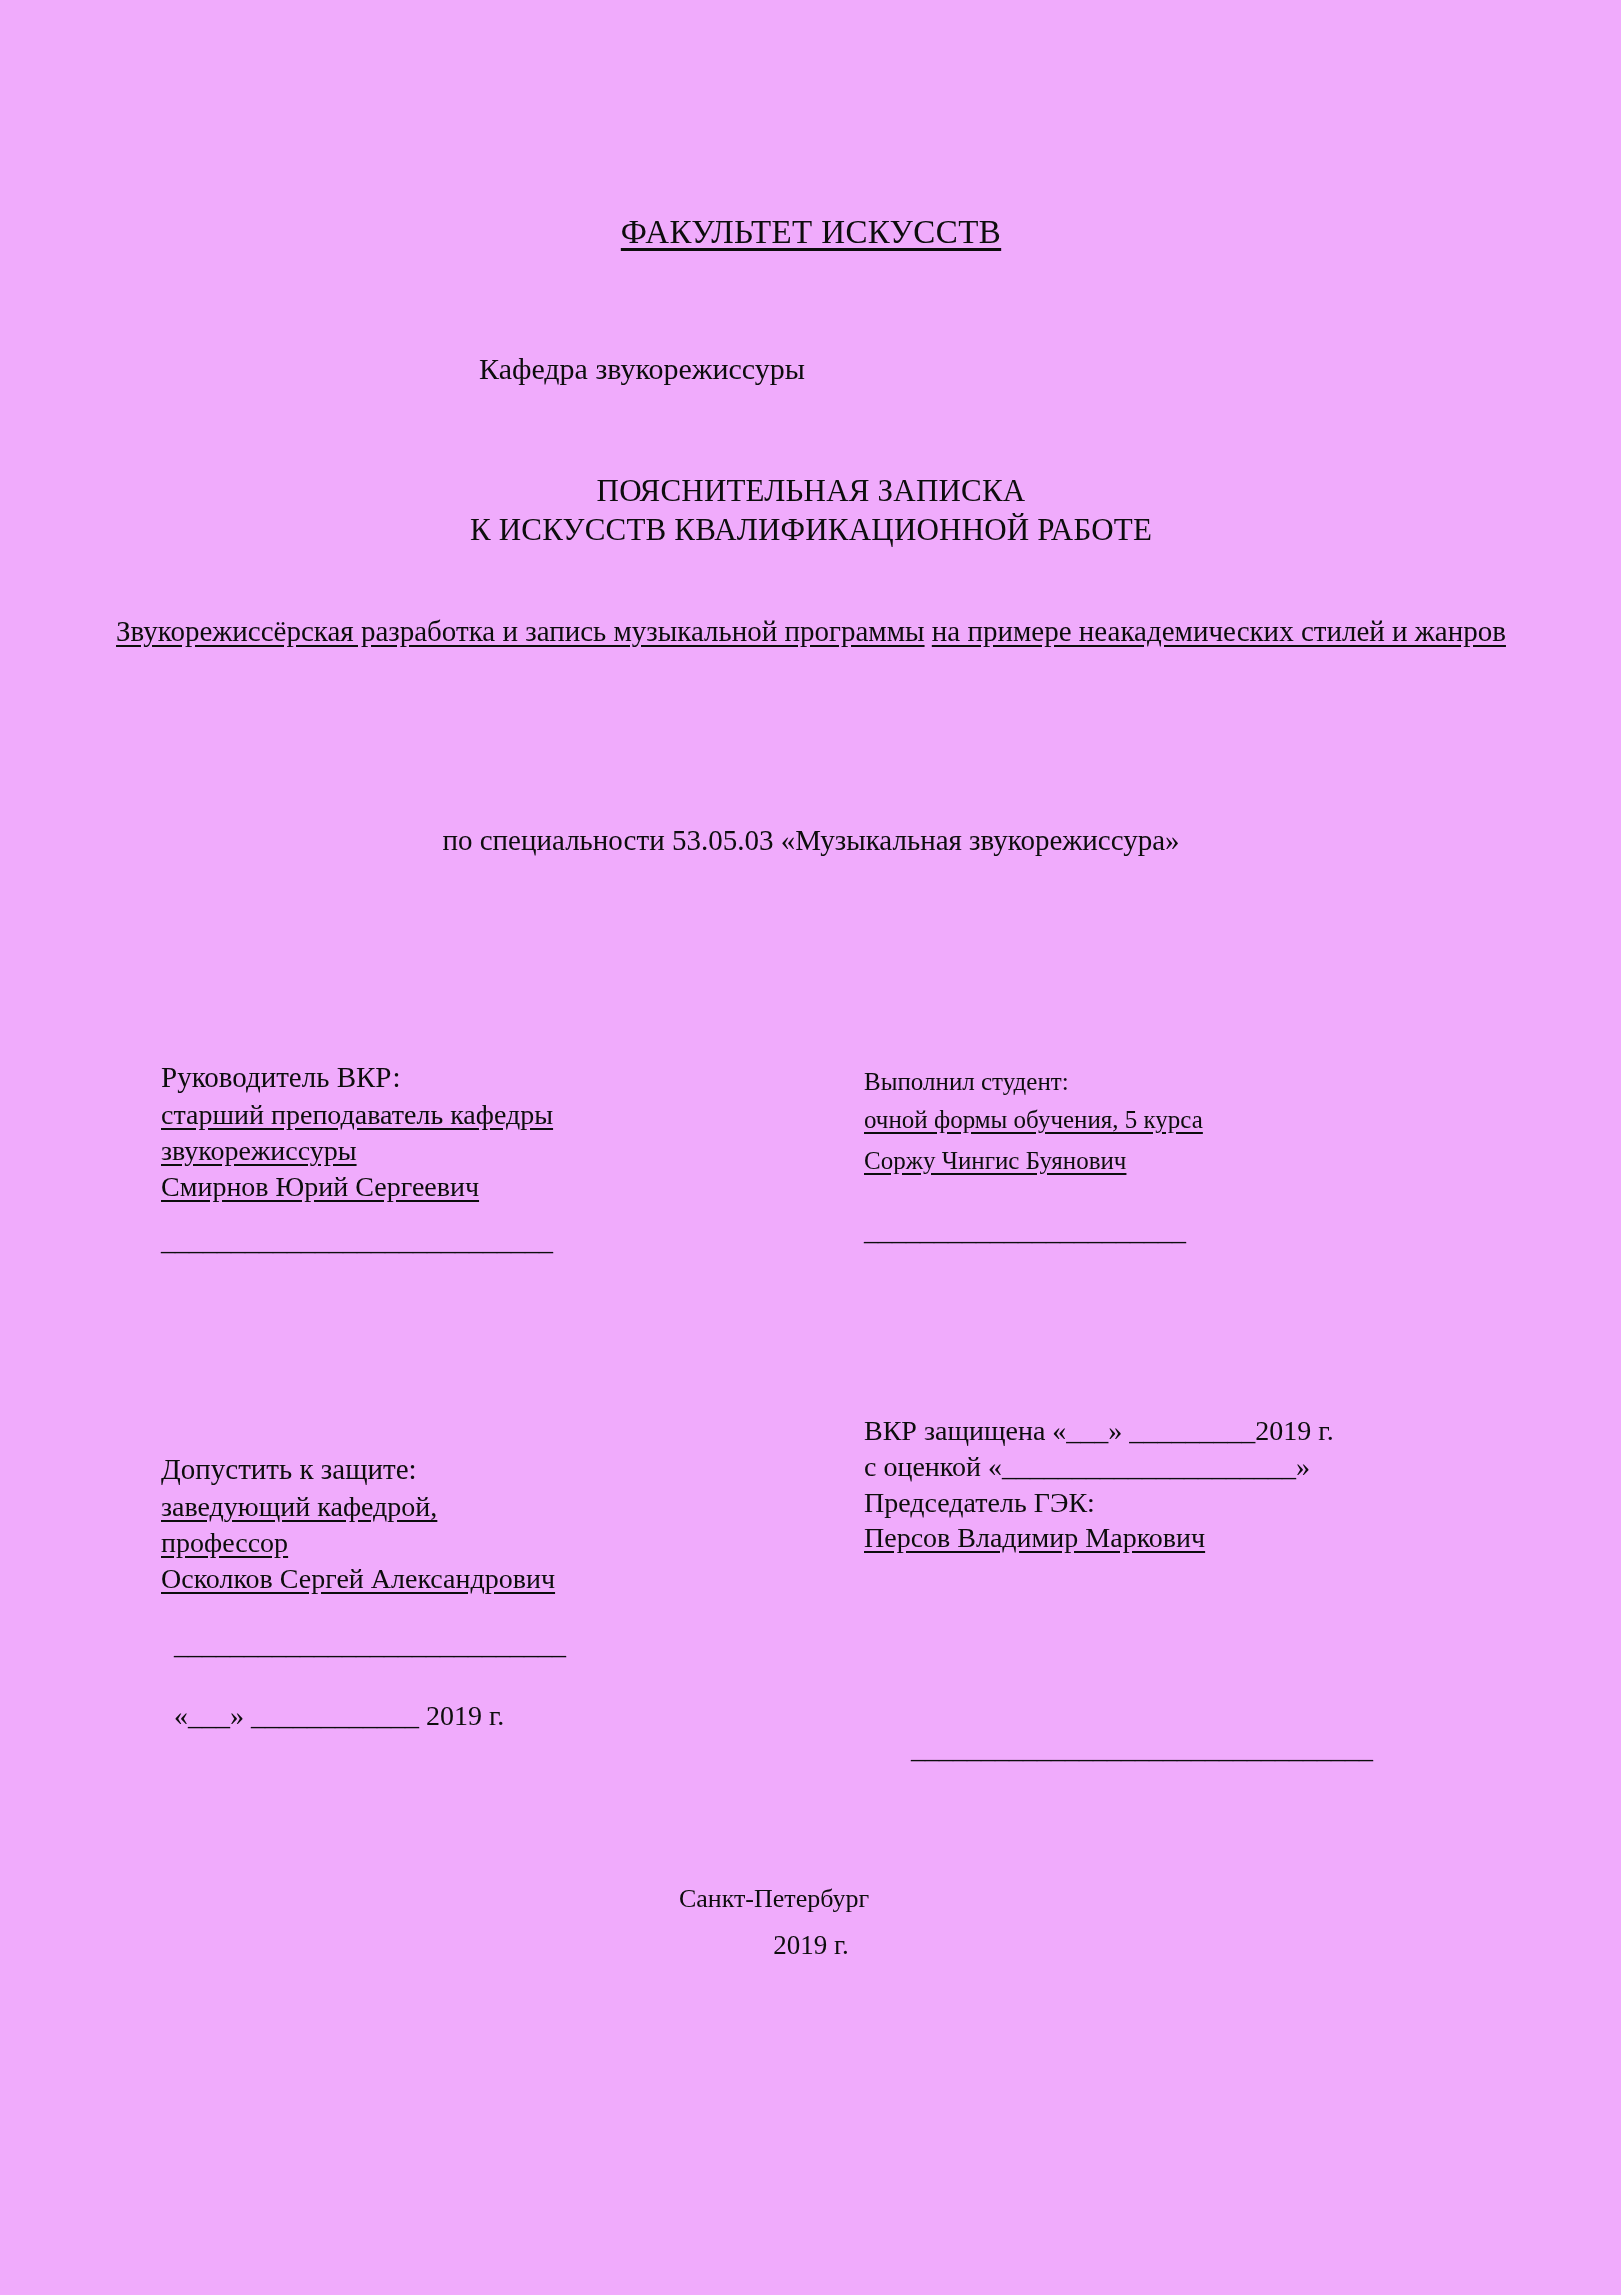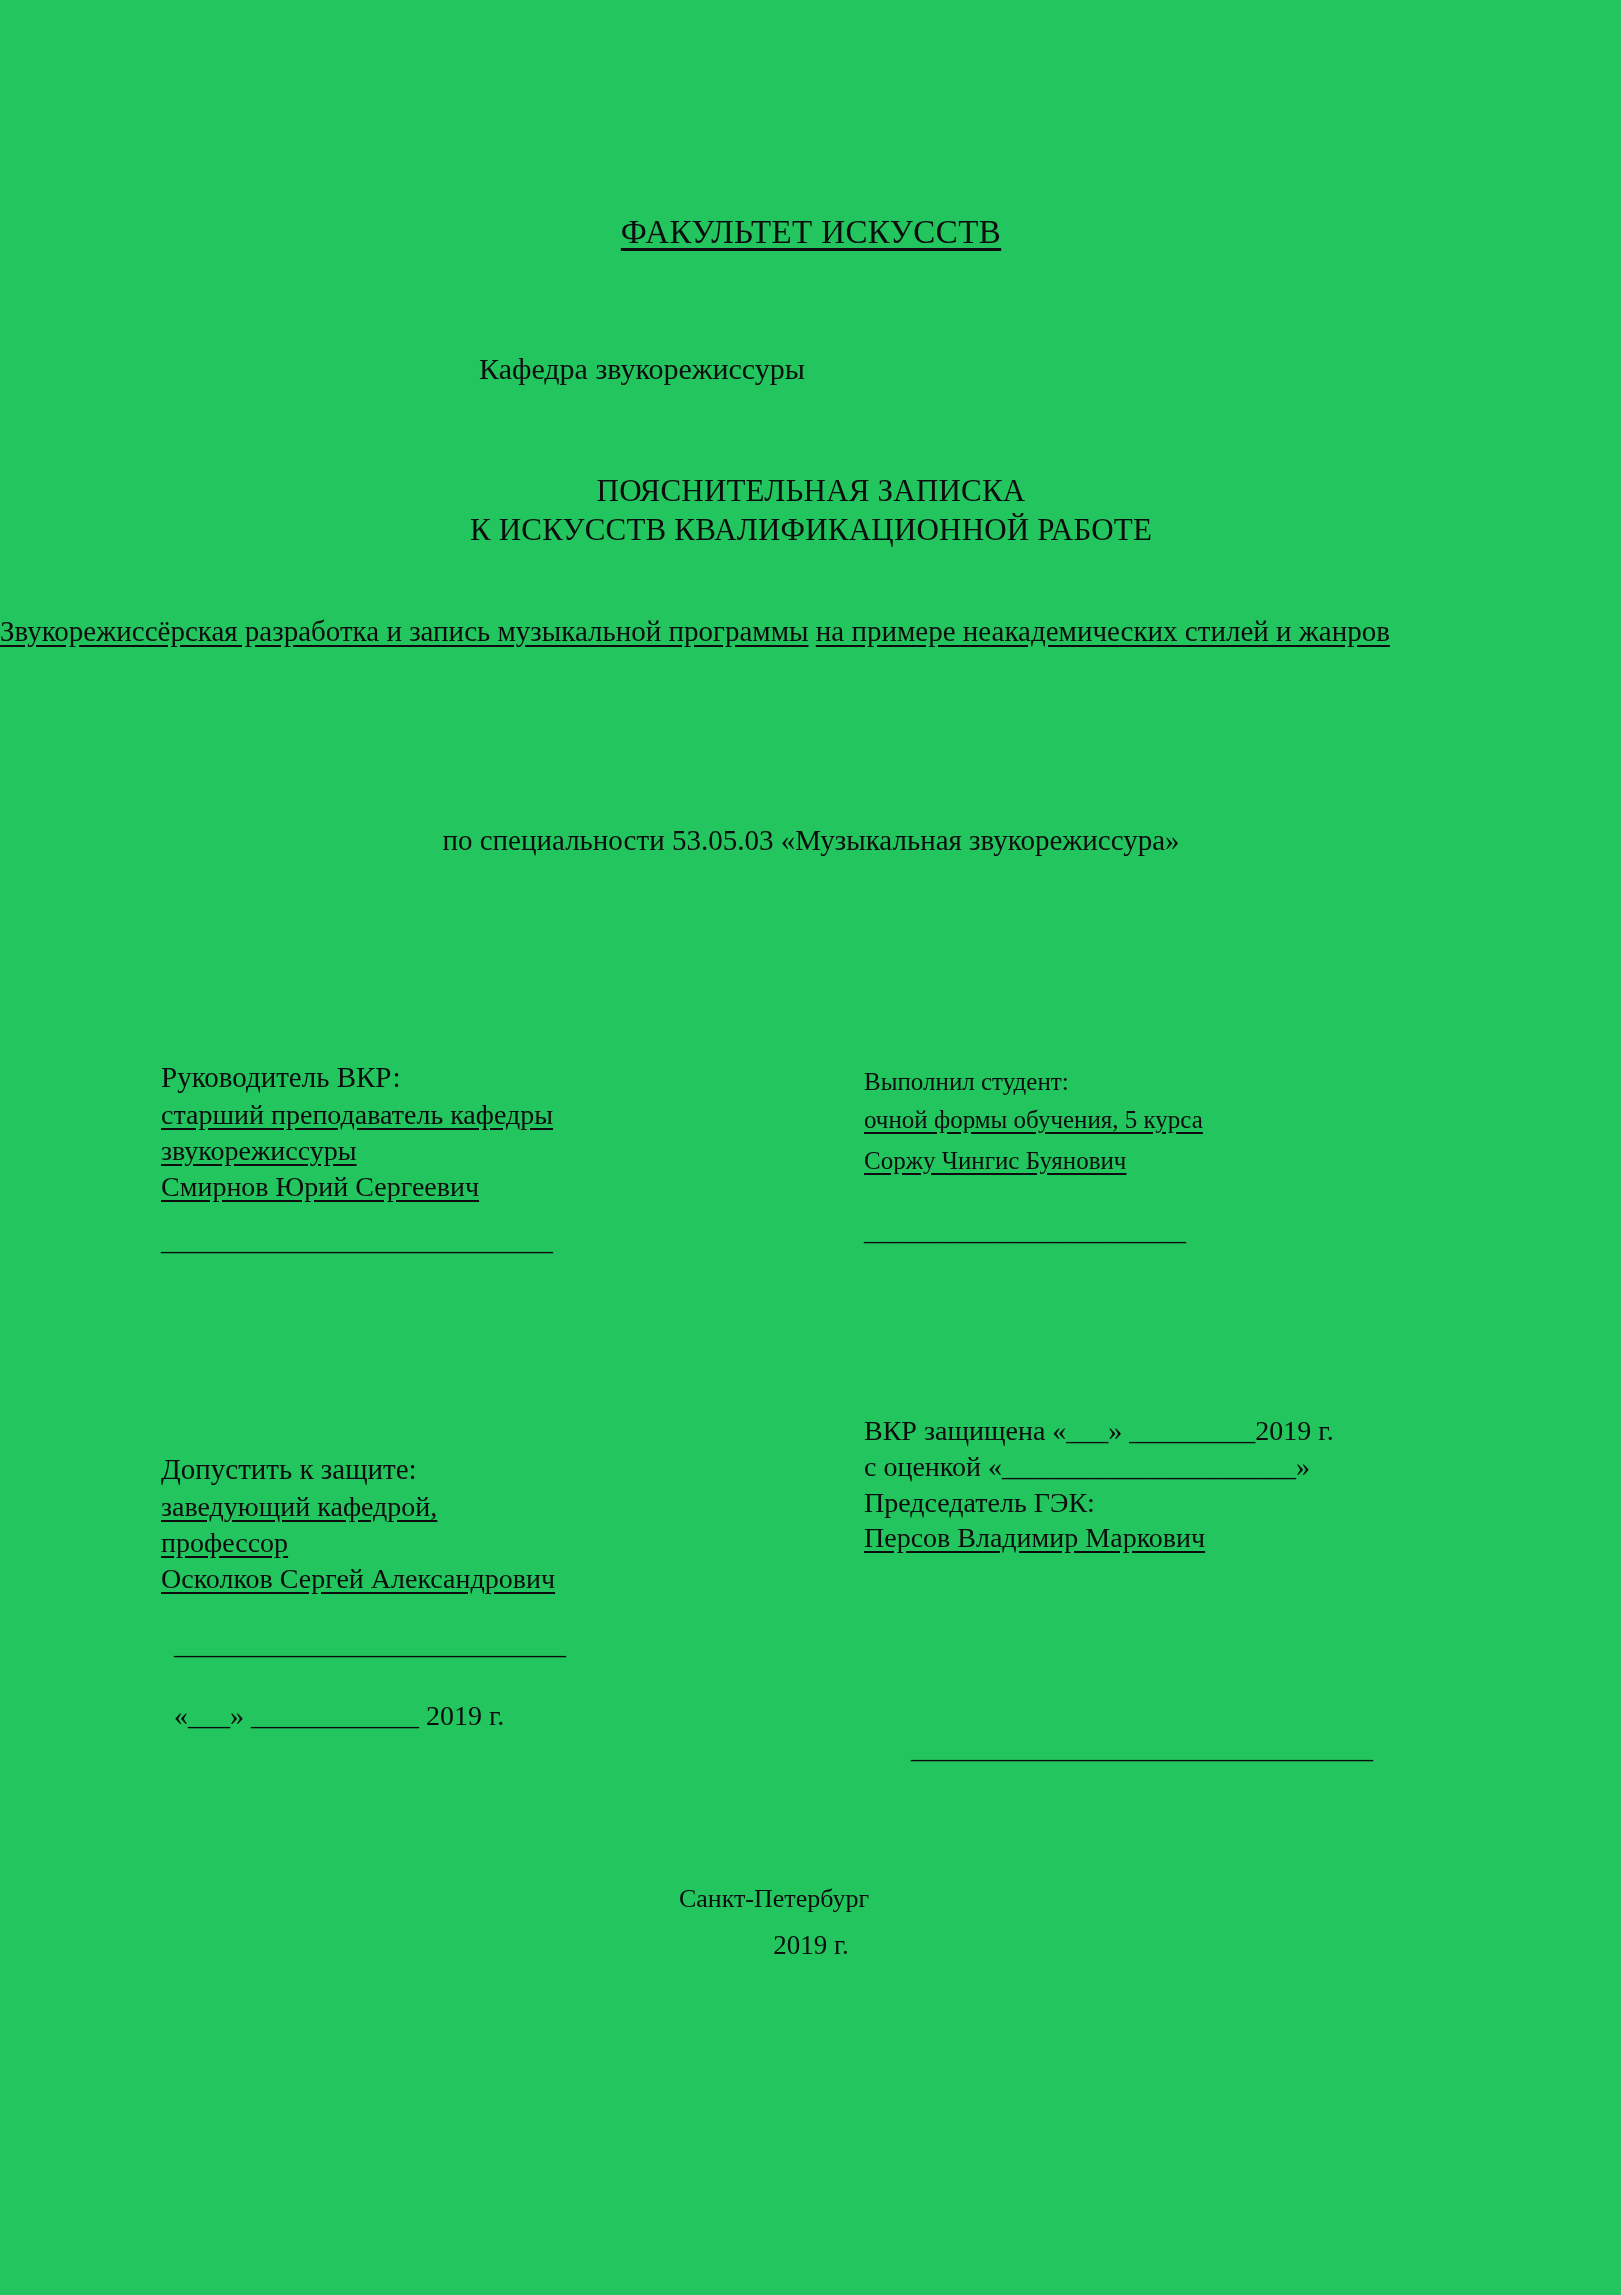--- a/index.html
+++ b/index.html
@@ -14,21 +14,21 @@
     font-family: "Liberation Serif", serif;
     color: #0d0d0d;
     position: relative;
     overflow: hidden;
   }
   .page {
     position: absolute;
     left: 0; top: 0;
     width: 1622px;
     height: 2295px;
-    background: #22c55e;
+    background: #f0abfc;
   }
 
   
   .faculty {
     position: absolute;
     left: 0; top: 214px;
     width: 1622px;
     text-align: center;
     font-size: 33px;
     letter-spacing: 0.4px;
@@ -52,20 +52,21 @@
     text-align: center;
     font-size: 31px;
     line-height: 1.26;
     letter-spacing: 0.2px;
   }
 
   .topic {
     position: absolute;
     left: 0; top: 612px;
     width: 1622px;
+    text-align: center;
     font-size: 29px;
     line-height: 1.32;
   }
   .topic div {
     text-decoration: underline;
     text-underline-offset: 3.9px;
     display: inline-block;
   }
 
   .specialty {

